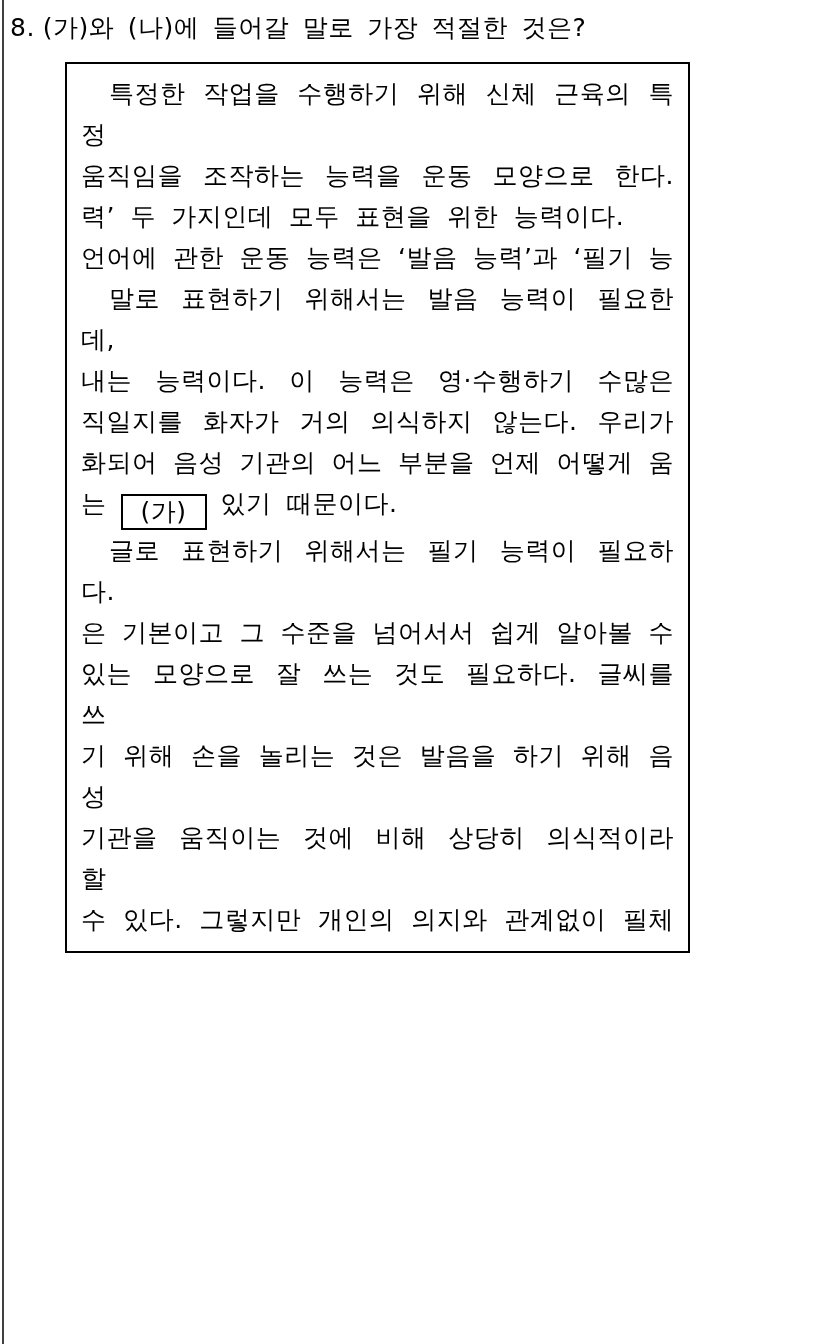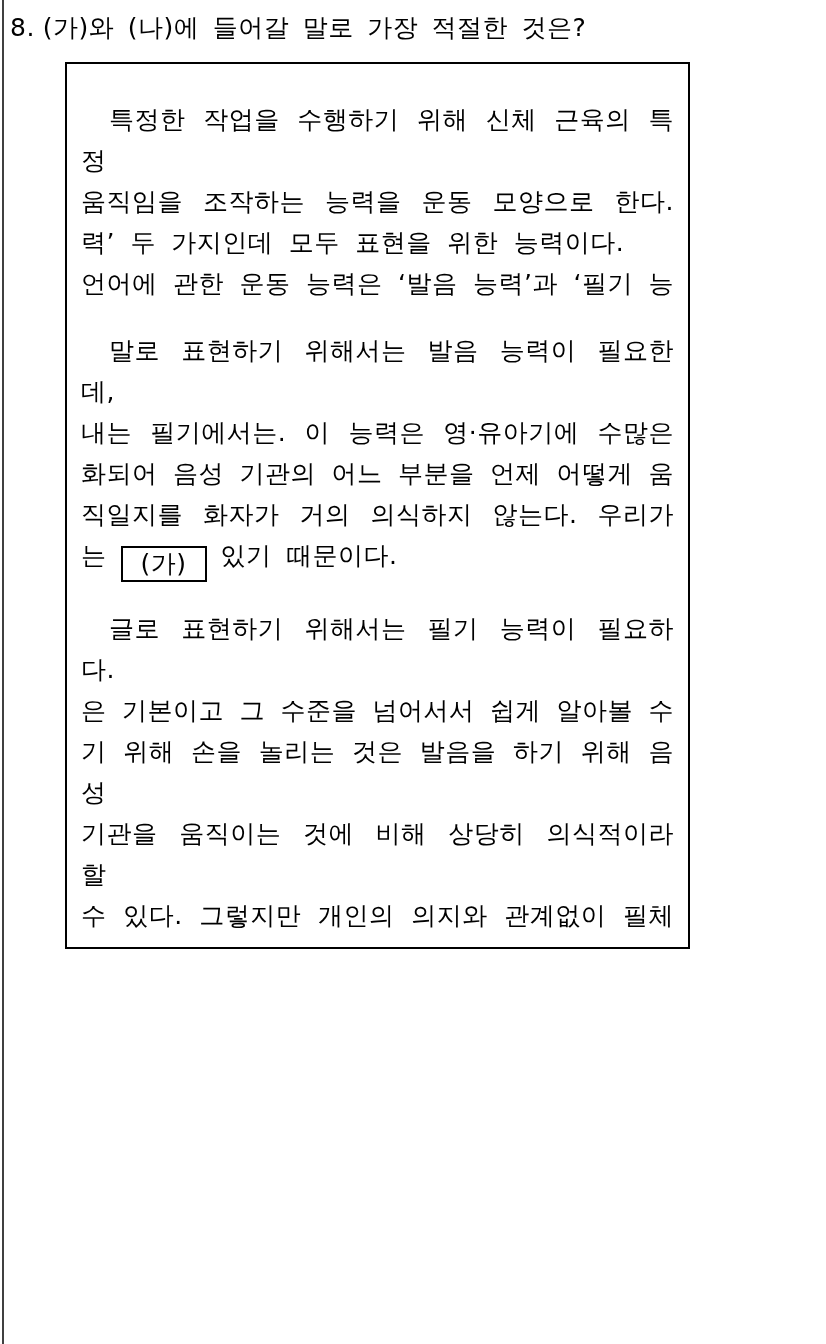--- a/index.html
+++ b/index.html
@@ -20,21 +20,21 @@
   }
   .passage-box {
     margin: 18px 0 0 55px; width: 625px;
     border: 2px solid #000000; padding: 9px 14px 11px 14px;
   }
   .pline {
     font-size: 25px; line-height: 41px; word-spacing: 7px;
     letter-spacing: 0.5px; white-space: nowrap;
   }
   .pline.just { white-space: normal; text-align: justify; text-align-last: justify; }
-  .pline.indent { text-indent: 28px; margin-top: 26px; }
+  .pline.indent { text-indent: 28px; }
   .blank-box {
     display: inline-block; min-width: 86px; height: 36px; line-height: 31px;
     border: 2px solid #000000; text-align: center; text-indent: 0;
     vertical-align: -8px; margin: 0 14px; padding: 0 4px;
   }
 </style>
 </head>
 <body>
 
 <div class="vrule"></div>
@@ -45,24 +45,25 @@
     <span>8.</span>
     <span>(가)와 (나)에 들어갈 말로 가장 적절한 것은?</span>
   </div>
 
   <div class="passage-box" id="passage">
       <div class="pline just indent">특정한 작업을 수행하기 위해 신체 근육의 특정</div>
       <div class="pline just">움직임을 조작하는 능력을 운동 모양으로 한다.</div>
       <div class="pline">력’ 두 가지인데 모두 표현을 위한 능력이다.</div>
       <div class="pline just">언어에 관한 운동 능력은 ‘발음 능력’과 ‘필기 능</div>
       <div class="pline just indent">말로 표현하기 위해서는 발음 능력이 필요한데,</div>
-      <div class="pline just">내는 필기에서는. 이 능력은 영·유아기에 수많은</div>
+      <div class="pline just">내는 능력이다. 이 능력은 영·수행하기 수많은</div>
+      <div class="pline just">직일지를 화자가 거의 의식하지 않는다. 우리가</div>
       <div class="pline just">화되어 음성 기관의 어느 부분을 언제 어떻게 움</div>
-      <div class="pline just">직일지를 화자가 거의 의식하지 않는다. 우리가</div>
       <div class="pline"><span class="pfx">는</span><span class="blank-box">(가)</span><span class="sfx">있기 때문이다.</span></div>
       <div class="pline just indent">글로 표현하기 위해서는 필기 능력이 필요하다.</div>
       <div class="pline just">은 기본이고 그 수준을 넘어서서 쉽게 알아볼 수</div>
+      <div class="pline just">있는 모양으로 잘 쓰는 것도 필요하다. 글씨를 쓰</div>
       <div class="pline just">기 위해 손을 놀리는 것은 발음을 하기 위해 음성</div>
       <div class="pline just">기관을 움직이는 것에 비해 상당히 의식적이라 할</div>
       <div class="pline just">수 있다. 그렇지만 개인의 의지와 관계없이 필체</div>
     </div>
 
 </div>
 
 </body></html>

